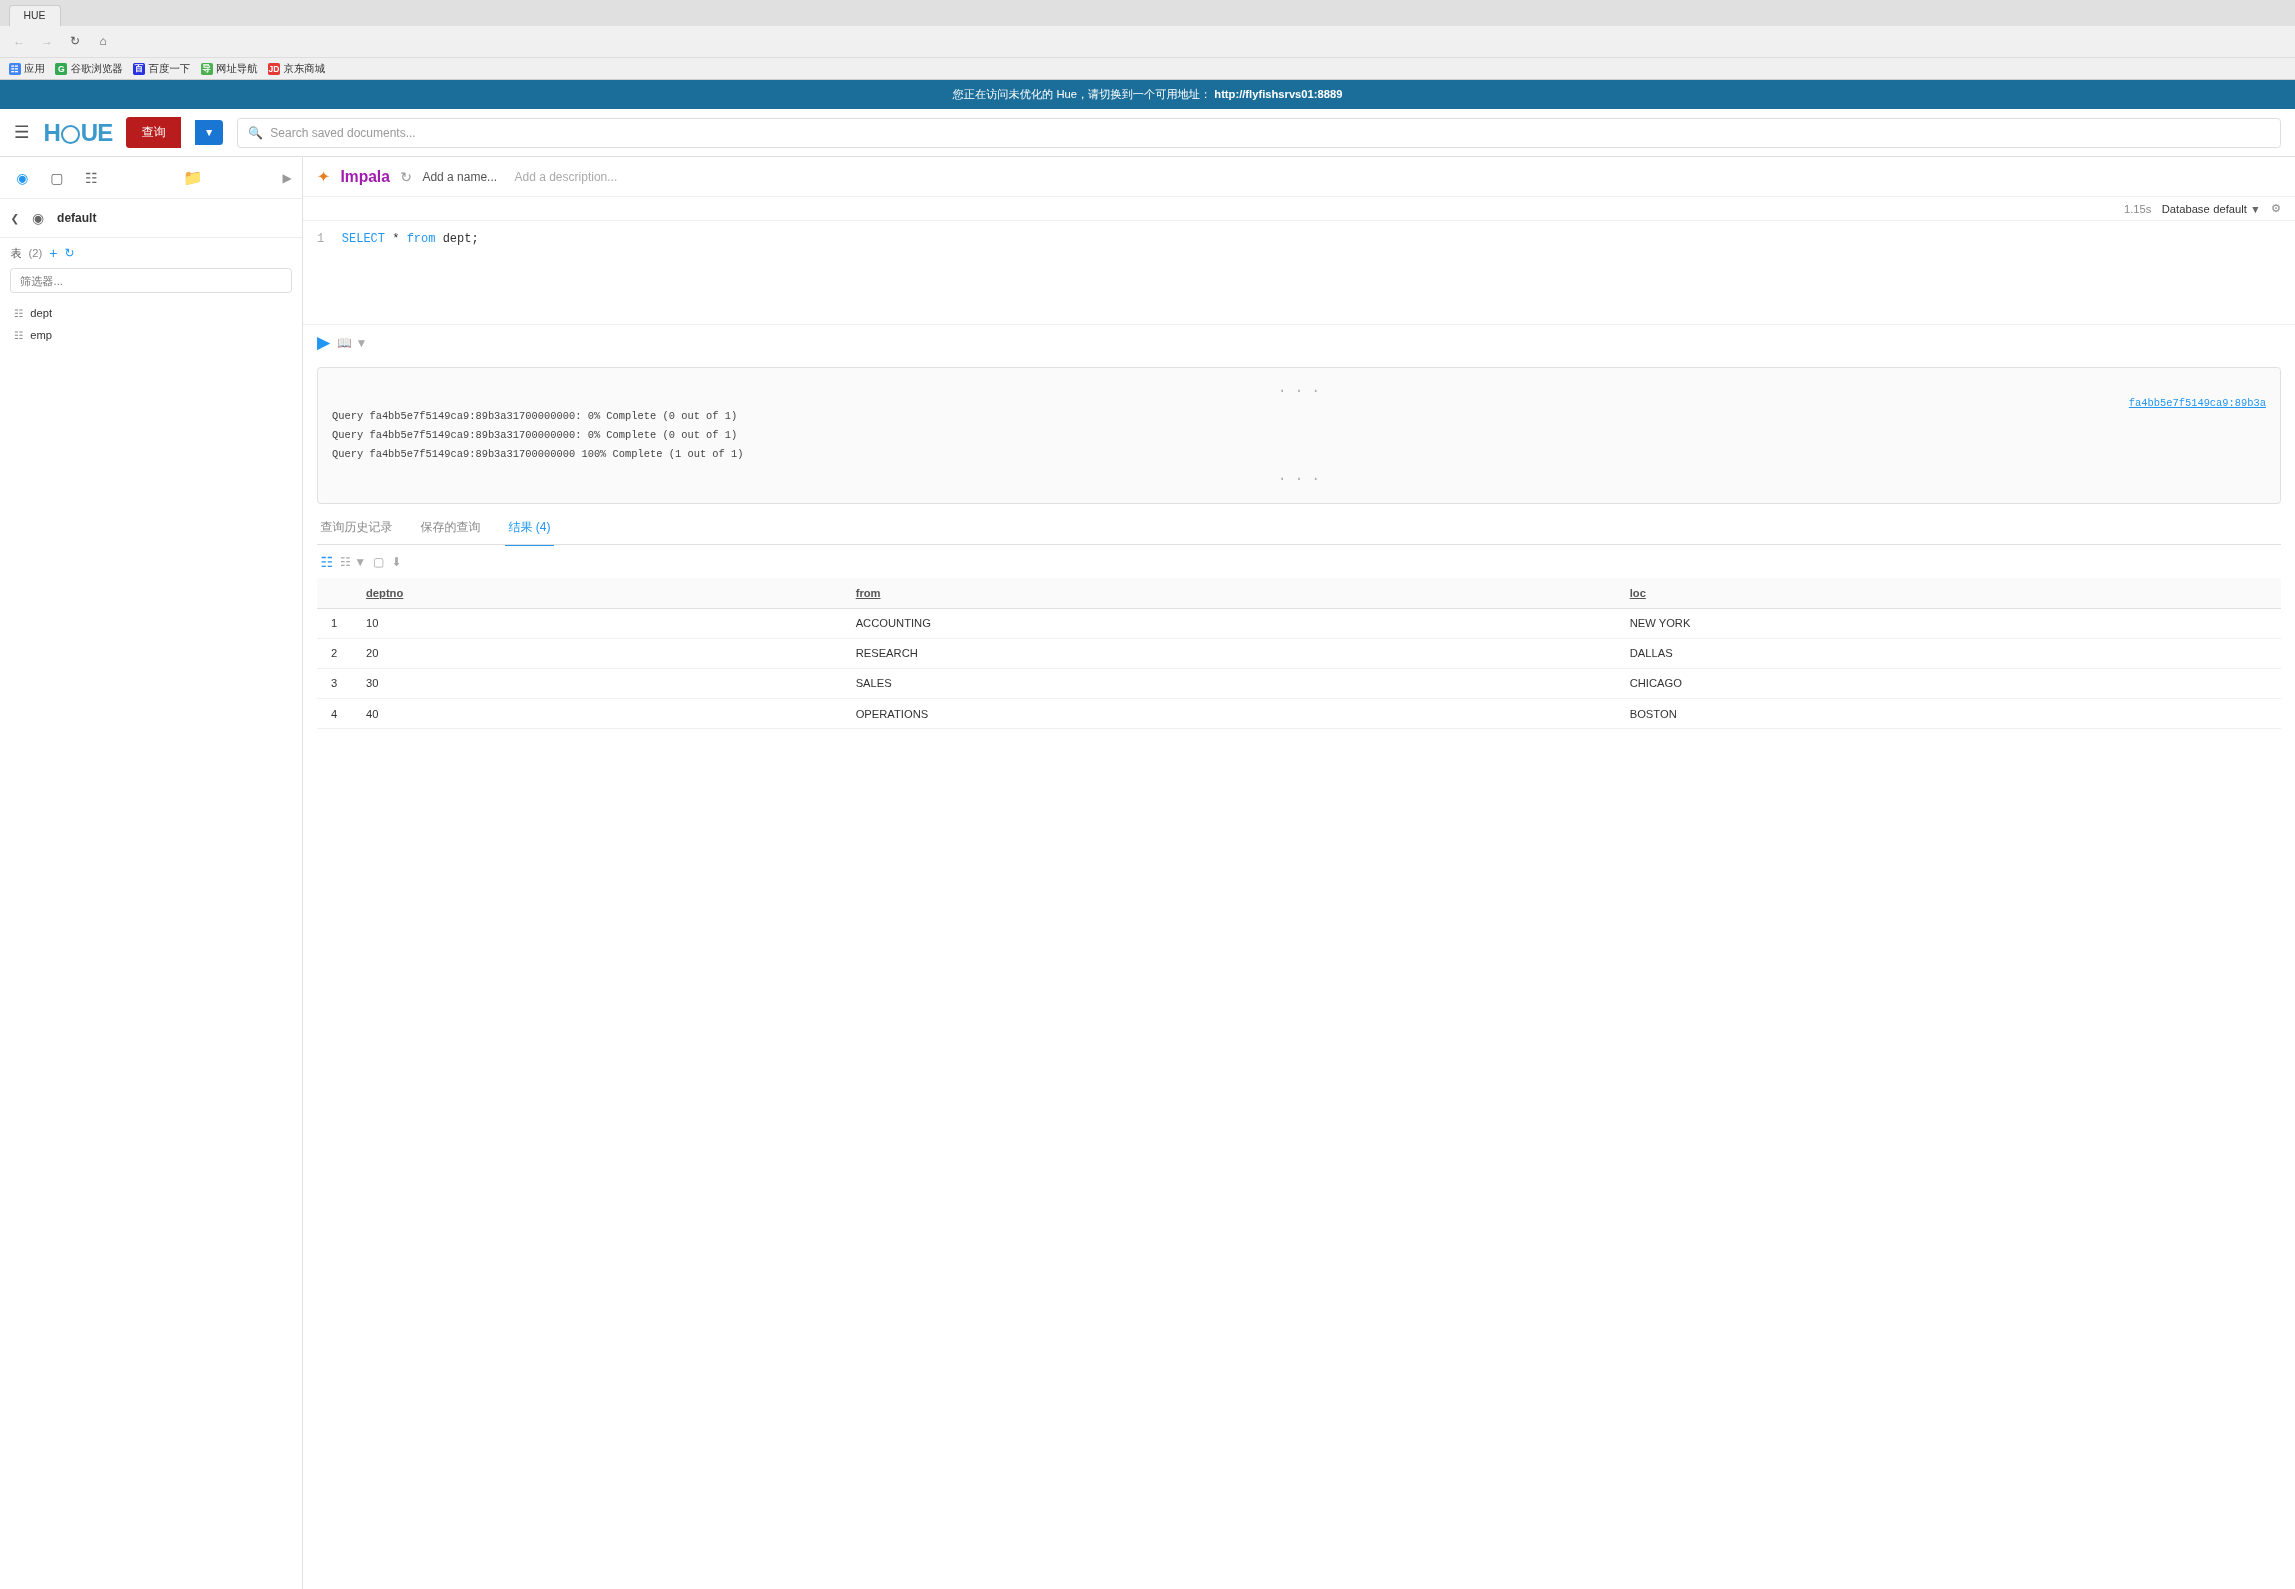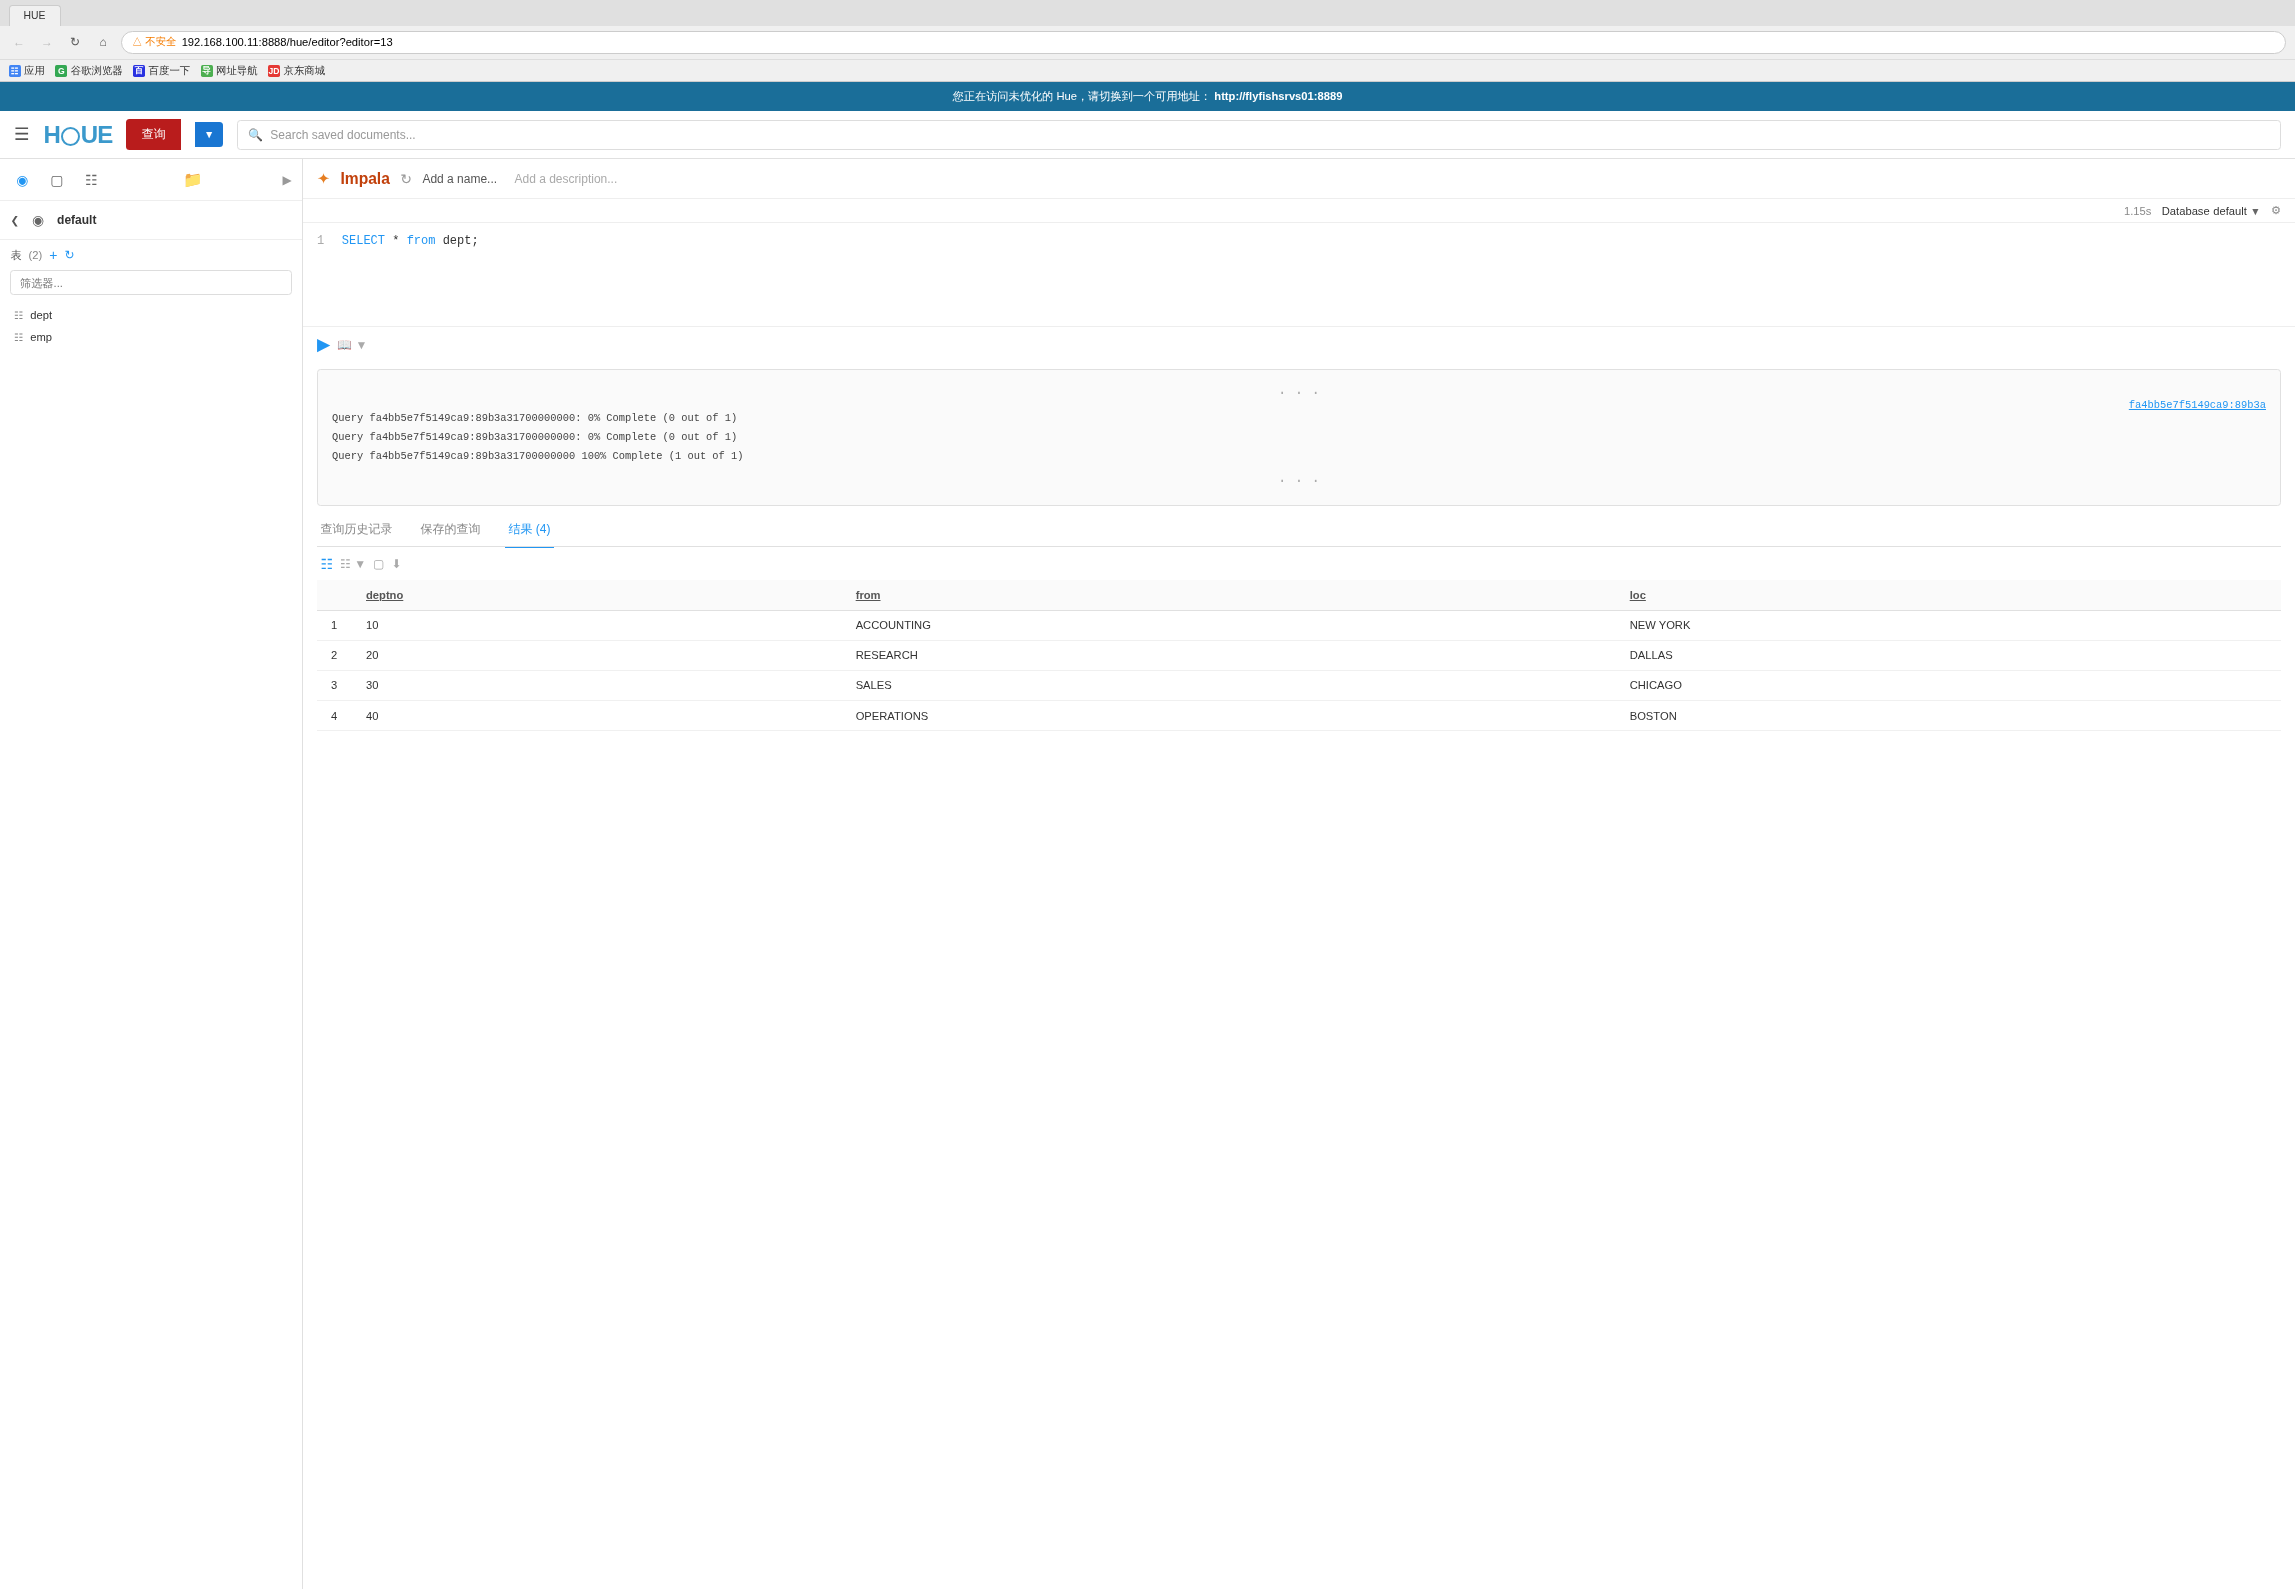--- a/index.html
+++ b/index.html
@@ -218,21 +218,21 @@
       background: #fff;
     }
     .editor-header {
       display: flex;
       align-items: center;
       padding: 10.4px 14px;
       border-bottom: 0.9px solid #eee;
       gap: 10.4px;
     }
     .impala-icon { color: #e67e22; font-size: 15.6px; }
-    .editor-title { font-size: 15.6px; font-weight: bold; color: #c2410c; }
+    .editor-title { font-size: 15.6px; font-weight: bold; color: #a21caf; }
     .undo-btn { color: #999; cursor: pointer; font-size: 14px; }
     .add-name { color: #555; font-size: 12px; cursor: pointer; }
     .add-desc { color: #aaa; font-size: 12px; cursor: pointer; margin-left: 7px; }
 
     .editor-toolbar {
       display: flex;
       align-items: flex-end;
       justify-content: flex-end;
       padding: 5.2px 14px;
       border-bottom: 0.9px solid #eee;
@@ -362,24 +362,20 @@
   <div class="browser-tab-bar">
     <div class="browser-tab">
       <span>HUE</span>
     </div>
   </div>
   <div class="browser-nav">
     <div class="nav-btn disabled">←</div>
     <div class="nav-btn disabled">→</div>
     <div class="nav-btn">↻</div>
     <div class="nav-btn">⌂</div>
-    <div class="address-bar">
-      <span class="warning">△ <span>不安全</span></span>
-      <span>192.168.100.11:8888/hue/editor?editor=13</span>
-    </div>
   </div>
   <div class="bookmarks-bar">
     <div class="bookmark-item">
       <div class="bookmark-icon" style="background:#4285f4;color:#fff;">☷</div>
       <span>应用</span>
     </div>
     <div class="bookmark-item">
       <div class="bookmark-icon" style="background:#34a853;color:#fff;">G</div>
       <span>谷歌浏览器</span>
     </div>

